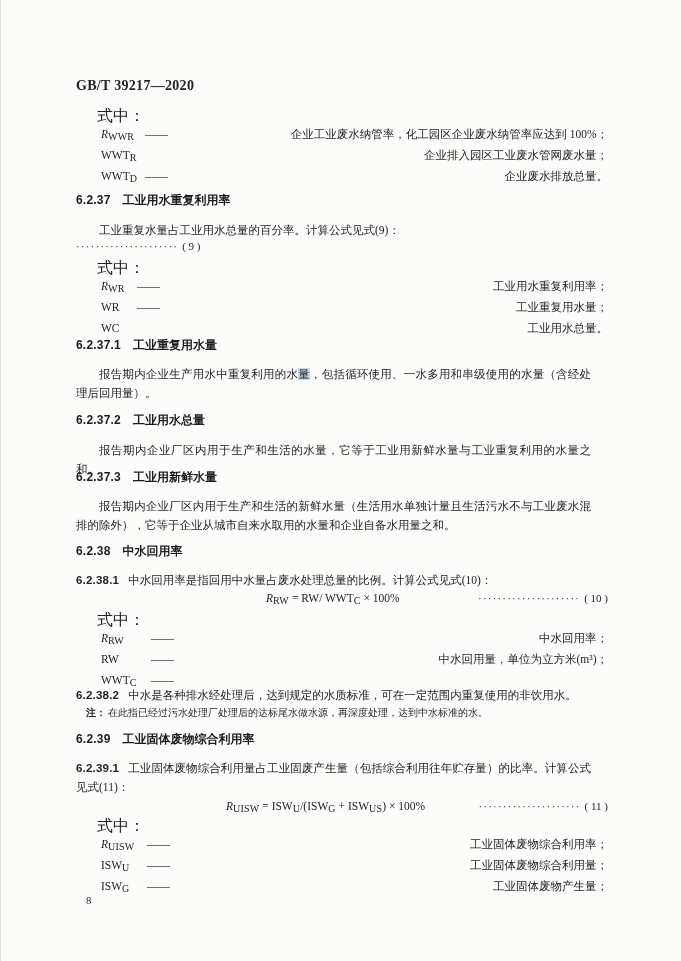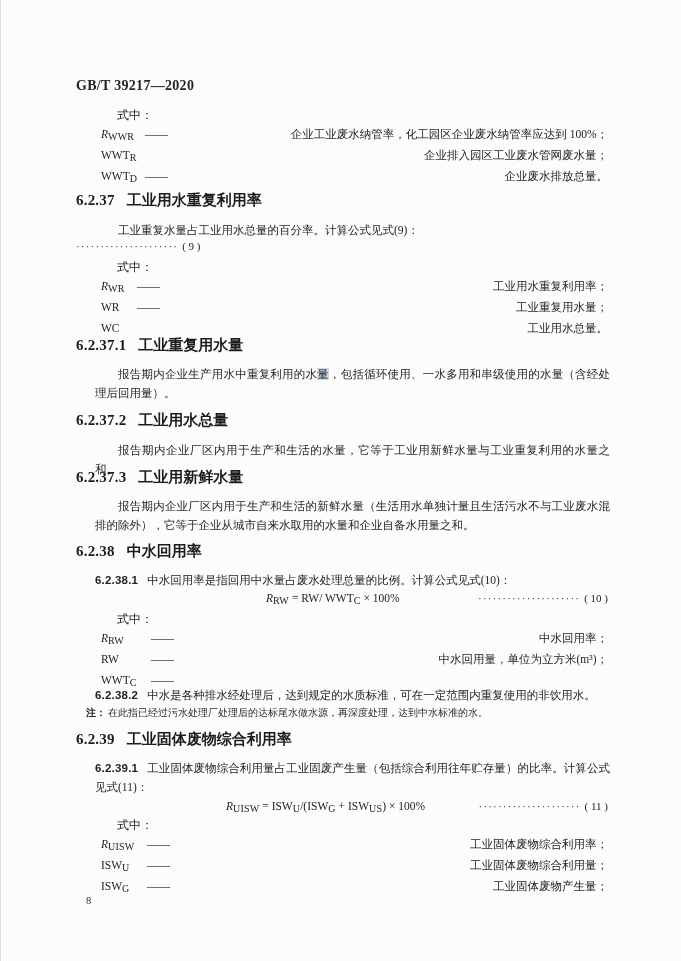--- a/index.html
+++ b/index.html
@@ -13,35 +13,35 @@
     overflow:hidden;
   }
   .abs{position:absolute;}
   .running-head{
     left:75px;top:78px;
     font-weight:bold;font-size:14px;letter-spacing:.3px;
     font-family:"Liberation Serif","DejaVu Serif",serif;
   }
   .clause-heading{
     left:75px;
-    font-family:Liberation Serif, serif;
-    font-weight:bold;font-size:15px;line-height:15px;color:#1c1c1c;
+    font-family:Liberation Sans, sans-serif;
+    font-weight:bold;font-size:12px;line-height:15px;color:#1c1c1c;
     white-space:nowrap;
   }
   .clause-heading .num{margin-right:12px;letter-spacing:.2px;}
   .para{
     left:75px;width:515px;
-    font-size:11.5px;line-height:19px;text-align:justify;margin-left:19px;
+    font-size:11.5px;line-height:19px;text-align:justify;
   }
   .indent{text-indent:23px;}
   .cnum{
     font-family:"Liberation Sans","DejaVu Sans",sans-serif;
     font-weight:bold;margin-right:9px;letter-spacing:.2px;
   }
-  .shizhong{left:116px;font-size:12px;line-height:19px;}
+  .shizhong{left:96px;font-size:16px;line-height:19px;}
   .def-list{left:100px;width:507px;font-size:11.5px;line-height:19px;}
   .def-row{display:flex;align-items:baseline;}
   .sym{white-space:nowrap;}
   .w44{display:inline-block;min-width:44px;}
   .w36{display:inline-block;min-width:36px;}
   .w50{display:inline-block;min-width:50px;}
   .w46{display:inline-block;min-width:46px;}
   .dash{display:inline-block;min-width:30px;white-space:nowrap;}
   .def-text{flex:1;text-align:right;}
   sub{font-size:10px;vertical-align:-2px;letter-spacing:.2px;}

